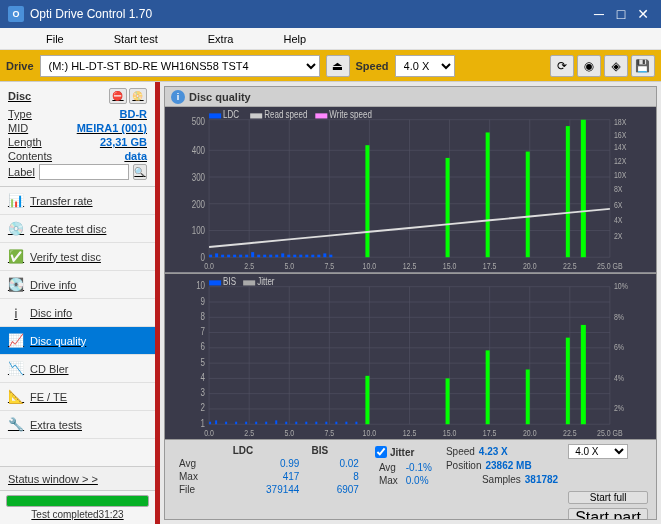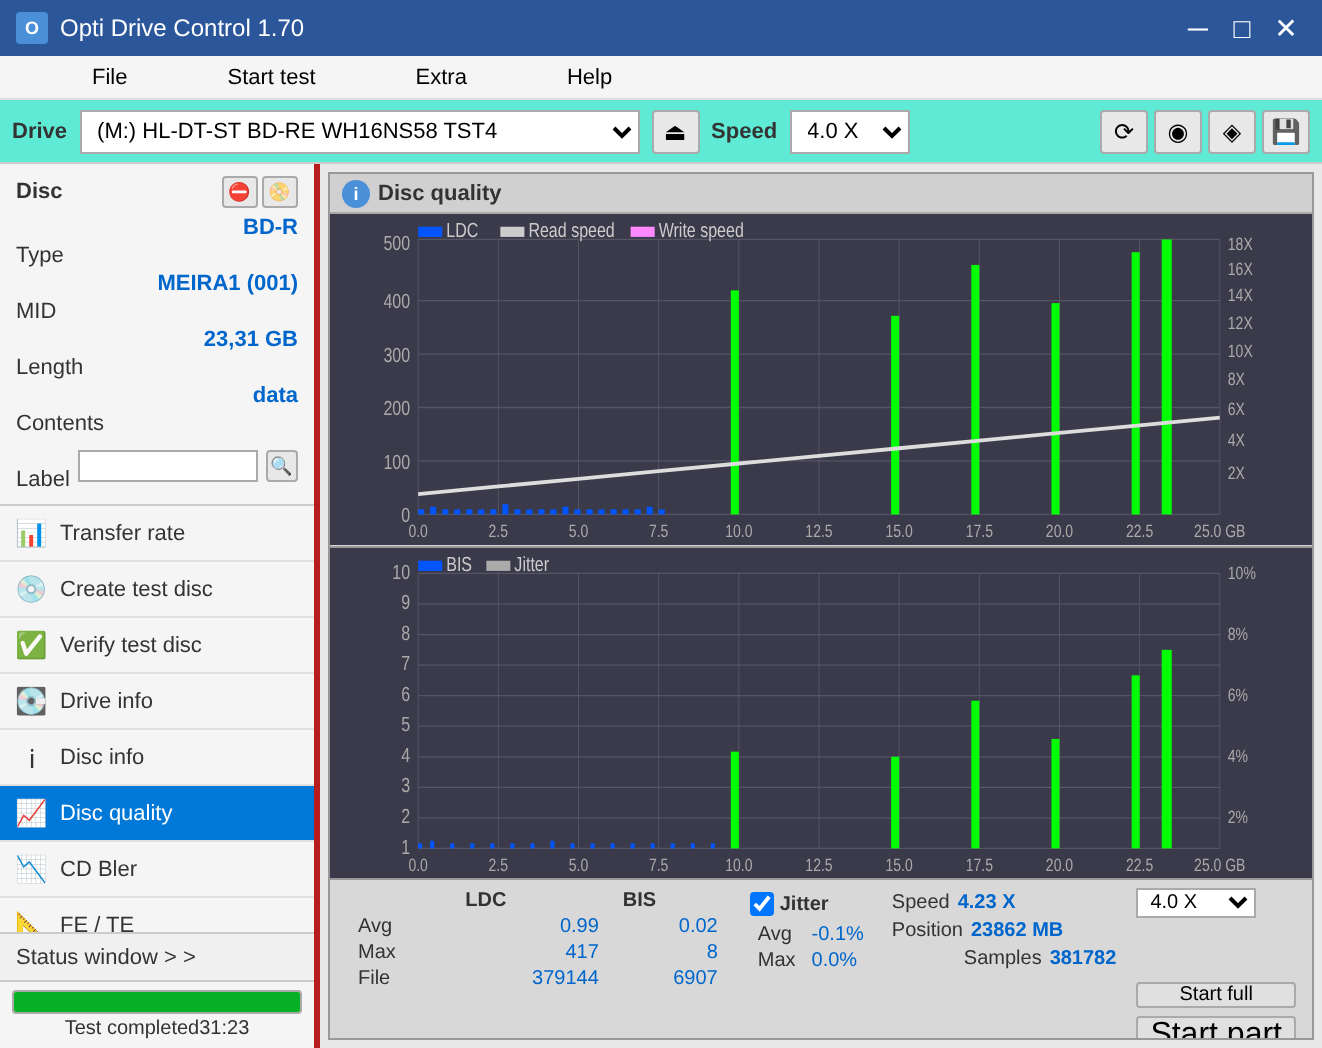--- a/index.html
+++ b/index.html
@@ -10,42 +10,42 @@
     .title-bar-left { display: flex; align-items: center; gap: 6px; }
     .title-bar-icon { width: 16px; height: 16px; background: #4a90d9; border-radius: 2px; display: flex; align-items: center; justify-content: center; font-size: 9px; color: white; font-weight: bold; }
     .title-bar-controls { display: flex; gap: 2px; }
     .title-btn { width: 20px; height: 20px; background: transparent; border: none; color: white; cursor: pointer; display: flex; align-items: center; justify-content: center; font-size: 14px; border-radius: 2px; }
     
     
     .menu-bar { background: #f5f5f5; border-bottom: 1px solid #ddd; height: 22px; display: flex; align-items: center; padding: 0 4px; }
     .menu-item { padding: 2px 8px; cursor: pointer; font-size: 11px; border-radius: 2px; margin-left: 34px; }
     
     
-    .drive-bar { background: #5eead4; border-bottom: 1px solid #ccc; height: 32px; display: flex; align-items: center; padding: 0 6px; gap: 6px; }
+    .drive-bar { background: #eab308; border-bottom: 1px solid #ccc; height: 32px; display: flex; align-items: center; padding: 0 6px; gap: 6px; }
     .drive-label { font-size: 11px; font-weight: bold; color: #333; }
     .drive-select { height: 22px; border: 1px solid #aaa; background: white; font-size: 11px; padding: 0 4px; flex: 1; max-width: 280px; }
     .eject-btn { width: 24px; height: 22px; background: #e8e8e8; border: 1px solid #aaa; cursor: pointer; display: flex; align-items: center; justify-content: center; font-size: 12px; border-radius: 2px; }
     .speed-label { font-size: 11px; font-weight: bold; color: #333; }
     .speed-select { height: 22px; border: 1px solid #aaa; background: white; font-size: 11px; padding: 0 4px; width: 60px; }
     .drive-icons { display: flex; gap: 3px; margin-left: auto; }
     .drive-icon-btn { width: 24px; height: 22px; background: #e8e8e8; border: 1px solid #aaa; cursor: pointer; display: flex; align-items: center; justify-content: center; font-size: 12px; border-radius: 2px; }
     
     
     .main-layout { display: flex; height: calc(524px - 82px); }
     
     
-    .sidebar { width: 160px; min-width: 160px; background: #f5f5f5; border-right: 3px solid #b91c1c; display: flex; flex-direction: column; overflow: hidden; }
+    .sidebar { width: 160px; min-width: 160px; background: #f5f5f5; border-right: 5px solid #b91c1c; display: flex; flex-direction: column; overflow: hidden; text-decoration: underline; }
     
     
     .disc-panel { padding: 6px 8px; border-bottom: 1px solid #ccc; background: #f5f5f5; }
     .disc-panel-header { display: flex; align-items: center; justify-content: space-between; margin-bottom: 4px; }
     .disc-title { font-weight: bold; font-size: 11px; color: #333; }
     .disc-icon-row { display: flex; gap: 2px; }
     .disc-field { display: flex; justify-content: space-between; margin-bottom: 2px; font-size: 11px; }
-    .disc-field-label { color: #333; margin-top: 14px; }
+    .disc-field-label { color: #333; }
     .disc-field-value { color: #0066cc; font-weight: bold; padding-left: 36px; }
     .disc-label-row { display: flex; align-items: center; gap: 4px; margin-top: 2px; }
     .disc-label-input { border: 1px solid #aaa; height: 16px; width: 90px; font-size: 10px; padding: 0 2px; }
     
     
     .nav-items { flex: 1; overflow-y: auto; }
     .nav-item { height: 28px; display: flex; align-items: center; padding: 0 8px; gap: 6px; cursor: pointer; font-size: 11px; color: #333; border-bottom: 1px solid #e0e0e0; }
     .nav-item.active { background: #0078d7; color: white; }
     .nav-item-icon { width: 16px; height: 16px; display: flex; align-items: center; justify-content: center; font-size: 13px; flex-shrink: 0; }
     

